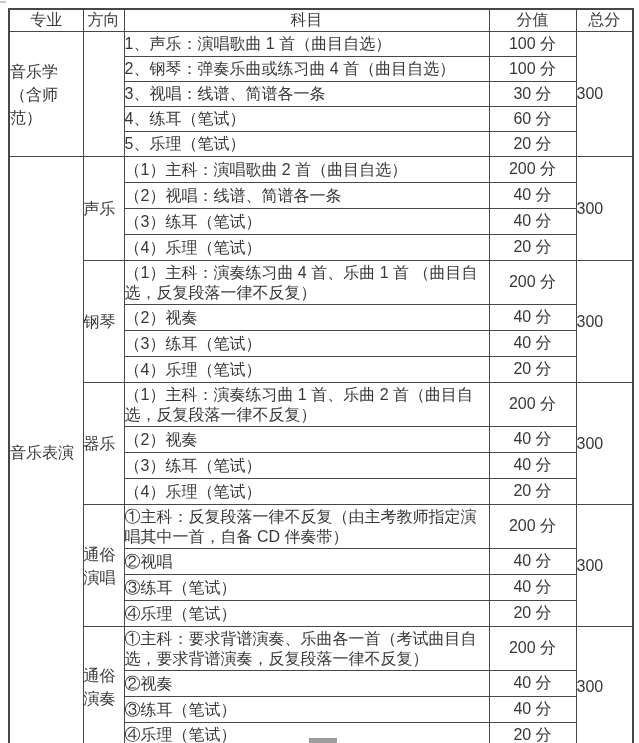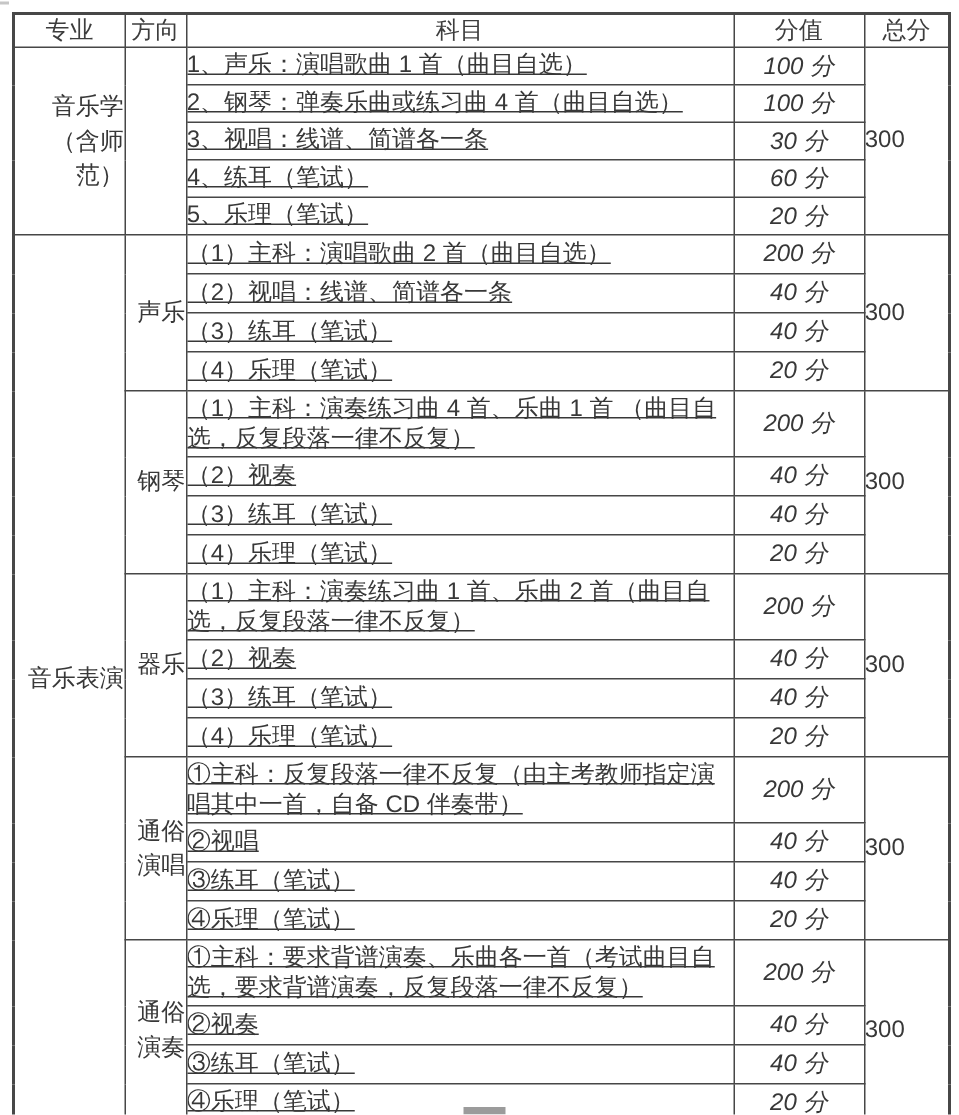--- a/index.html
+++ b/index.html
@@ -40,26 +40,25 @@
     font-size: 15px;
     height: 18px;
     text-align: center;
     color: #3d3d3d;
   }
   td.subj {
     text-align: left;
     padding: 1px 6px 1px 7px;
     line-height: 20px;
     word-break: break-all;
-    text-decoration: underline;
-  }
-  td.score { text-align: center; font-style: italic; }
+  }
+  td.score { text-align: center; }
   td.total { }
   td.major, td.dir {
-    text-align: right;
+    text-align: left;
     white-space: pre-line;
     line-height: 23px;
     padding: 0 2px;
   }
   tr.s { height: 25px; }
   tr.m { height: 26px; }
   tr.d { height: 44px; }
   .artifact-bottom {
     position: absolute;
     left: 309px;

